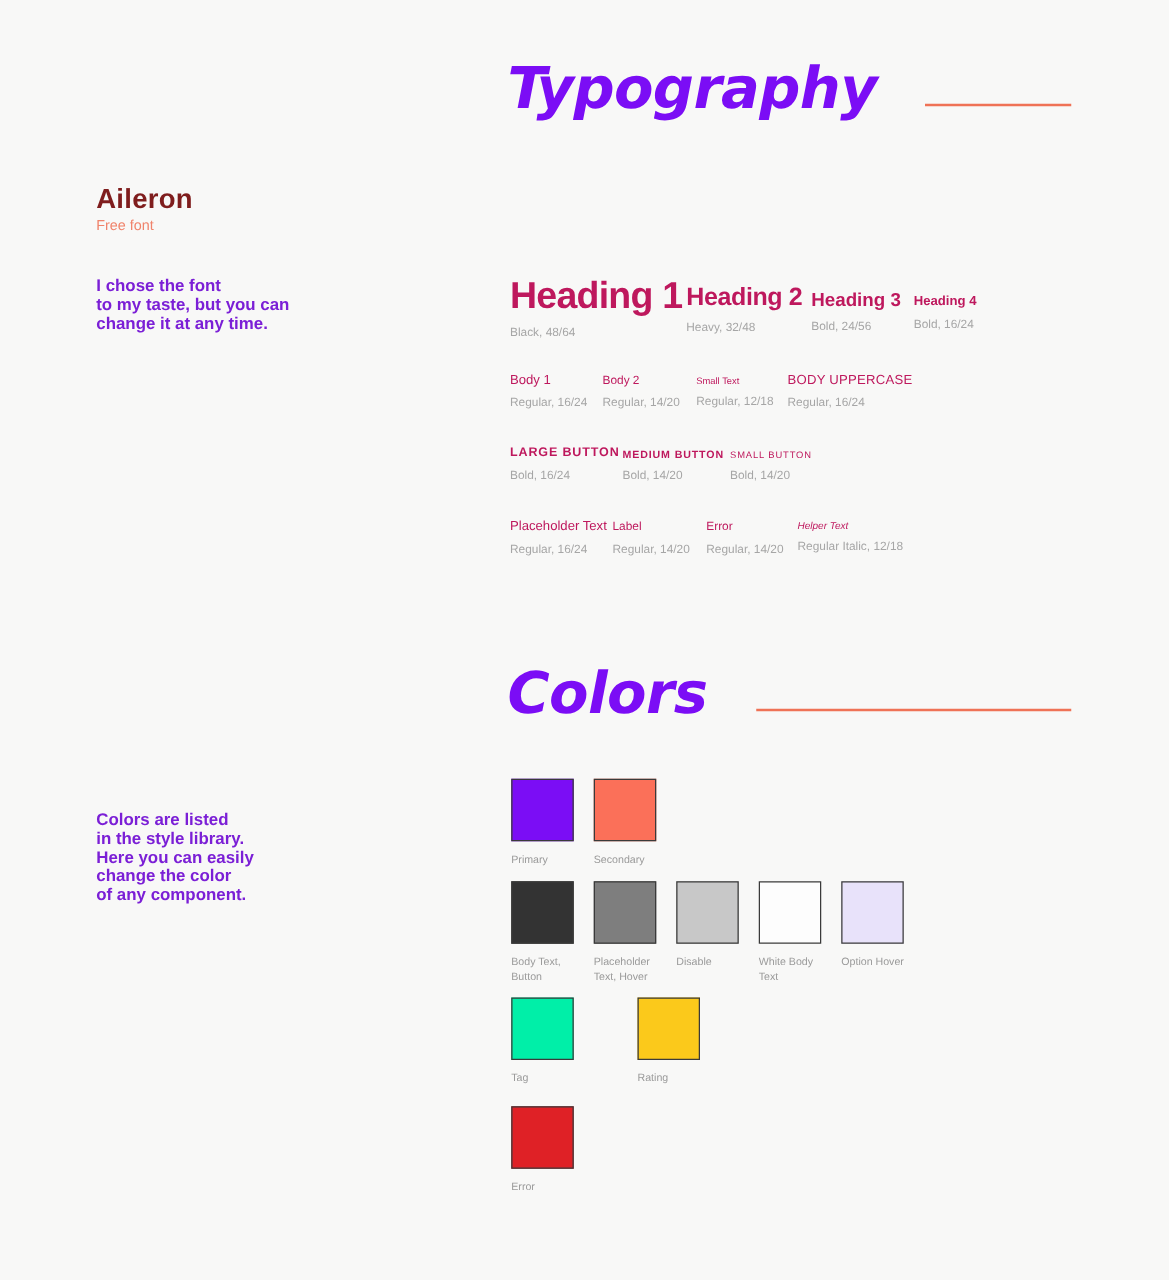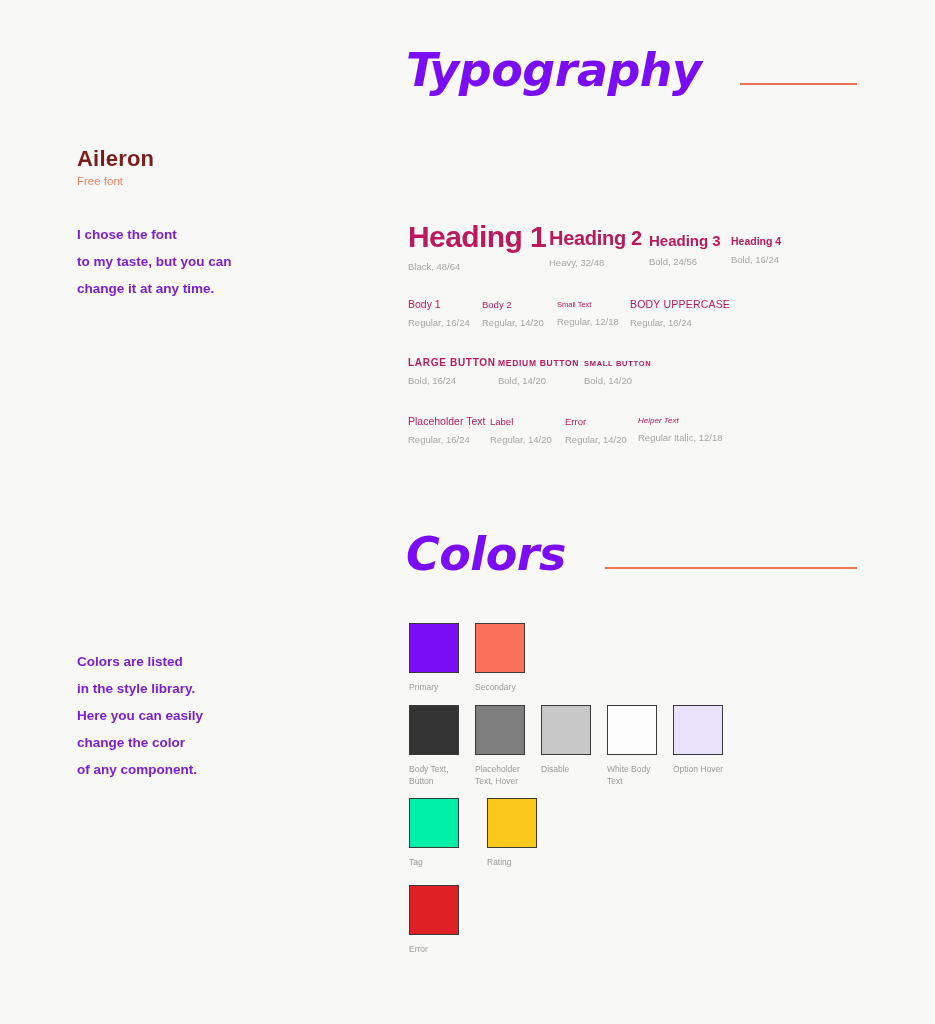--- a/index.html
+++ b/index.html
@@ -49,21 +49,21 @@
   .font-sub {
     position: absolute;
     font-size: 11.5px;
     color: #F0836B;
   }
   .side-note {
     position: absolute;
     font-size: 13.5px;
     font-weight: bold;
     color: #7B1FD6;
-    line-height: 27px;
+    line-height: 15px;
     white-space: pre-line;
   }
 
   
   .spec {
     position: absolute;
   }
   .spec .sample {
     color: #be185d;
     white-space: nowrap;
@@ -82,21 +82,21 @@
   .s-h3 .sample { font-size: 15px; font-weight: bold; }
   .s-h4 .sample { font-size: 10.5px; font-weight: bold; }
 
   .s-body1 .sample { font-size: 10.5px; font-weight: normal; }
   .s-body2 .sample { font-size: 9.5px; font-weight: normal; }
   .s-small .sample { font-size: 7.5px; font-weight: normal; }
   .s-upper .sample { font-size: 10.5px; font-weight: normal; letter-spacing: 0.2px; }
 
   .s-lbtn .sample { font-size: 10px; font-weight: bold; letter-spacing: 0.7px; }
   .s-mbtn .sample { font-size: 8.5px; font-weight: bold; letter-spacing: 0.7px; }
-  .s-sbtn .sample { font-size: 7.5px; font-weight: bold; letter-spacing: 0.7px; }
+  .s-sbtn .sample { font-size: 7.5px; font-weight: normal; letter-spacing: 0.7px; }
 
   .s-place .sample { font-size: 10.5px; font-weight: normal; }
   .s-label .sample { font-size: 9.5px; font-weight: normal; }
   .s-error .sample { font-size: 9.5px; font-weight: normal; }
   .s-helper .sample { font-size: 8px; font-style: italic; font-weight: normal; }
 
   
   .swatch {
     position: absolute;
   }
@@ -234,21 +234,21 @@
   </div>
   <div class="swatch" style="left:673px; top:705px;">
     <span class="chip" style="background:#E8E2FA;"></span>
     <span class="cap">Option Hover</span>
   </div>
 
   <div class="swatch" style="left:409px; top:798px;">
     <span class="chip" style="background:#00EFA8;"></span>
     <span class="cap">Tag</span>
   </div>
-  <div class="swatch" style="left:452px; top:798px;padding-left:35px;">
+  <div class="swatch" style="left:475px; top:798px;padding-left:35px;">
     <span class="chip" style="background:#FBC91B;"></span>
     <span class="cap">Rating</span>
   </div>
 
   <div class="swatch" style="left:409px; top:885px;">
     <span class="chip" style="background:#DF2126;"></span>
     <span class="cap">Error</span>
   </div>
 
 </div>

